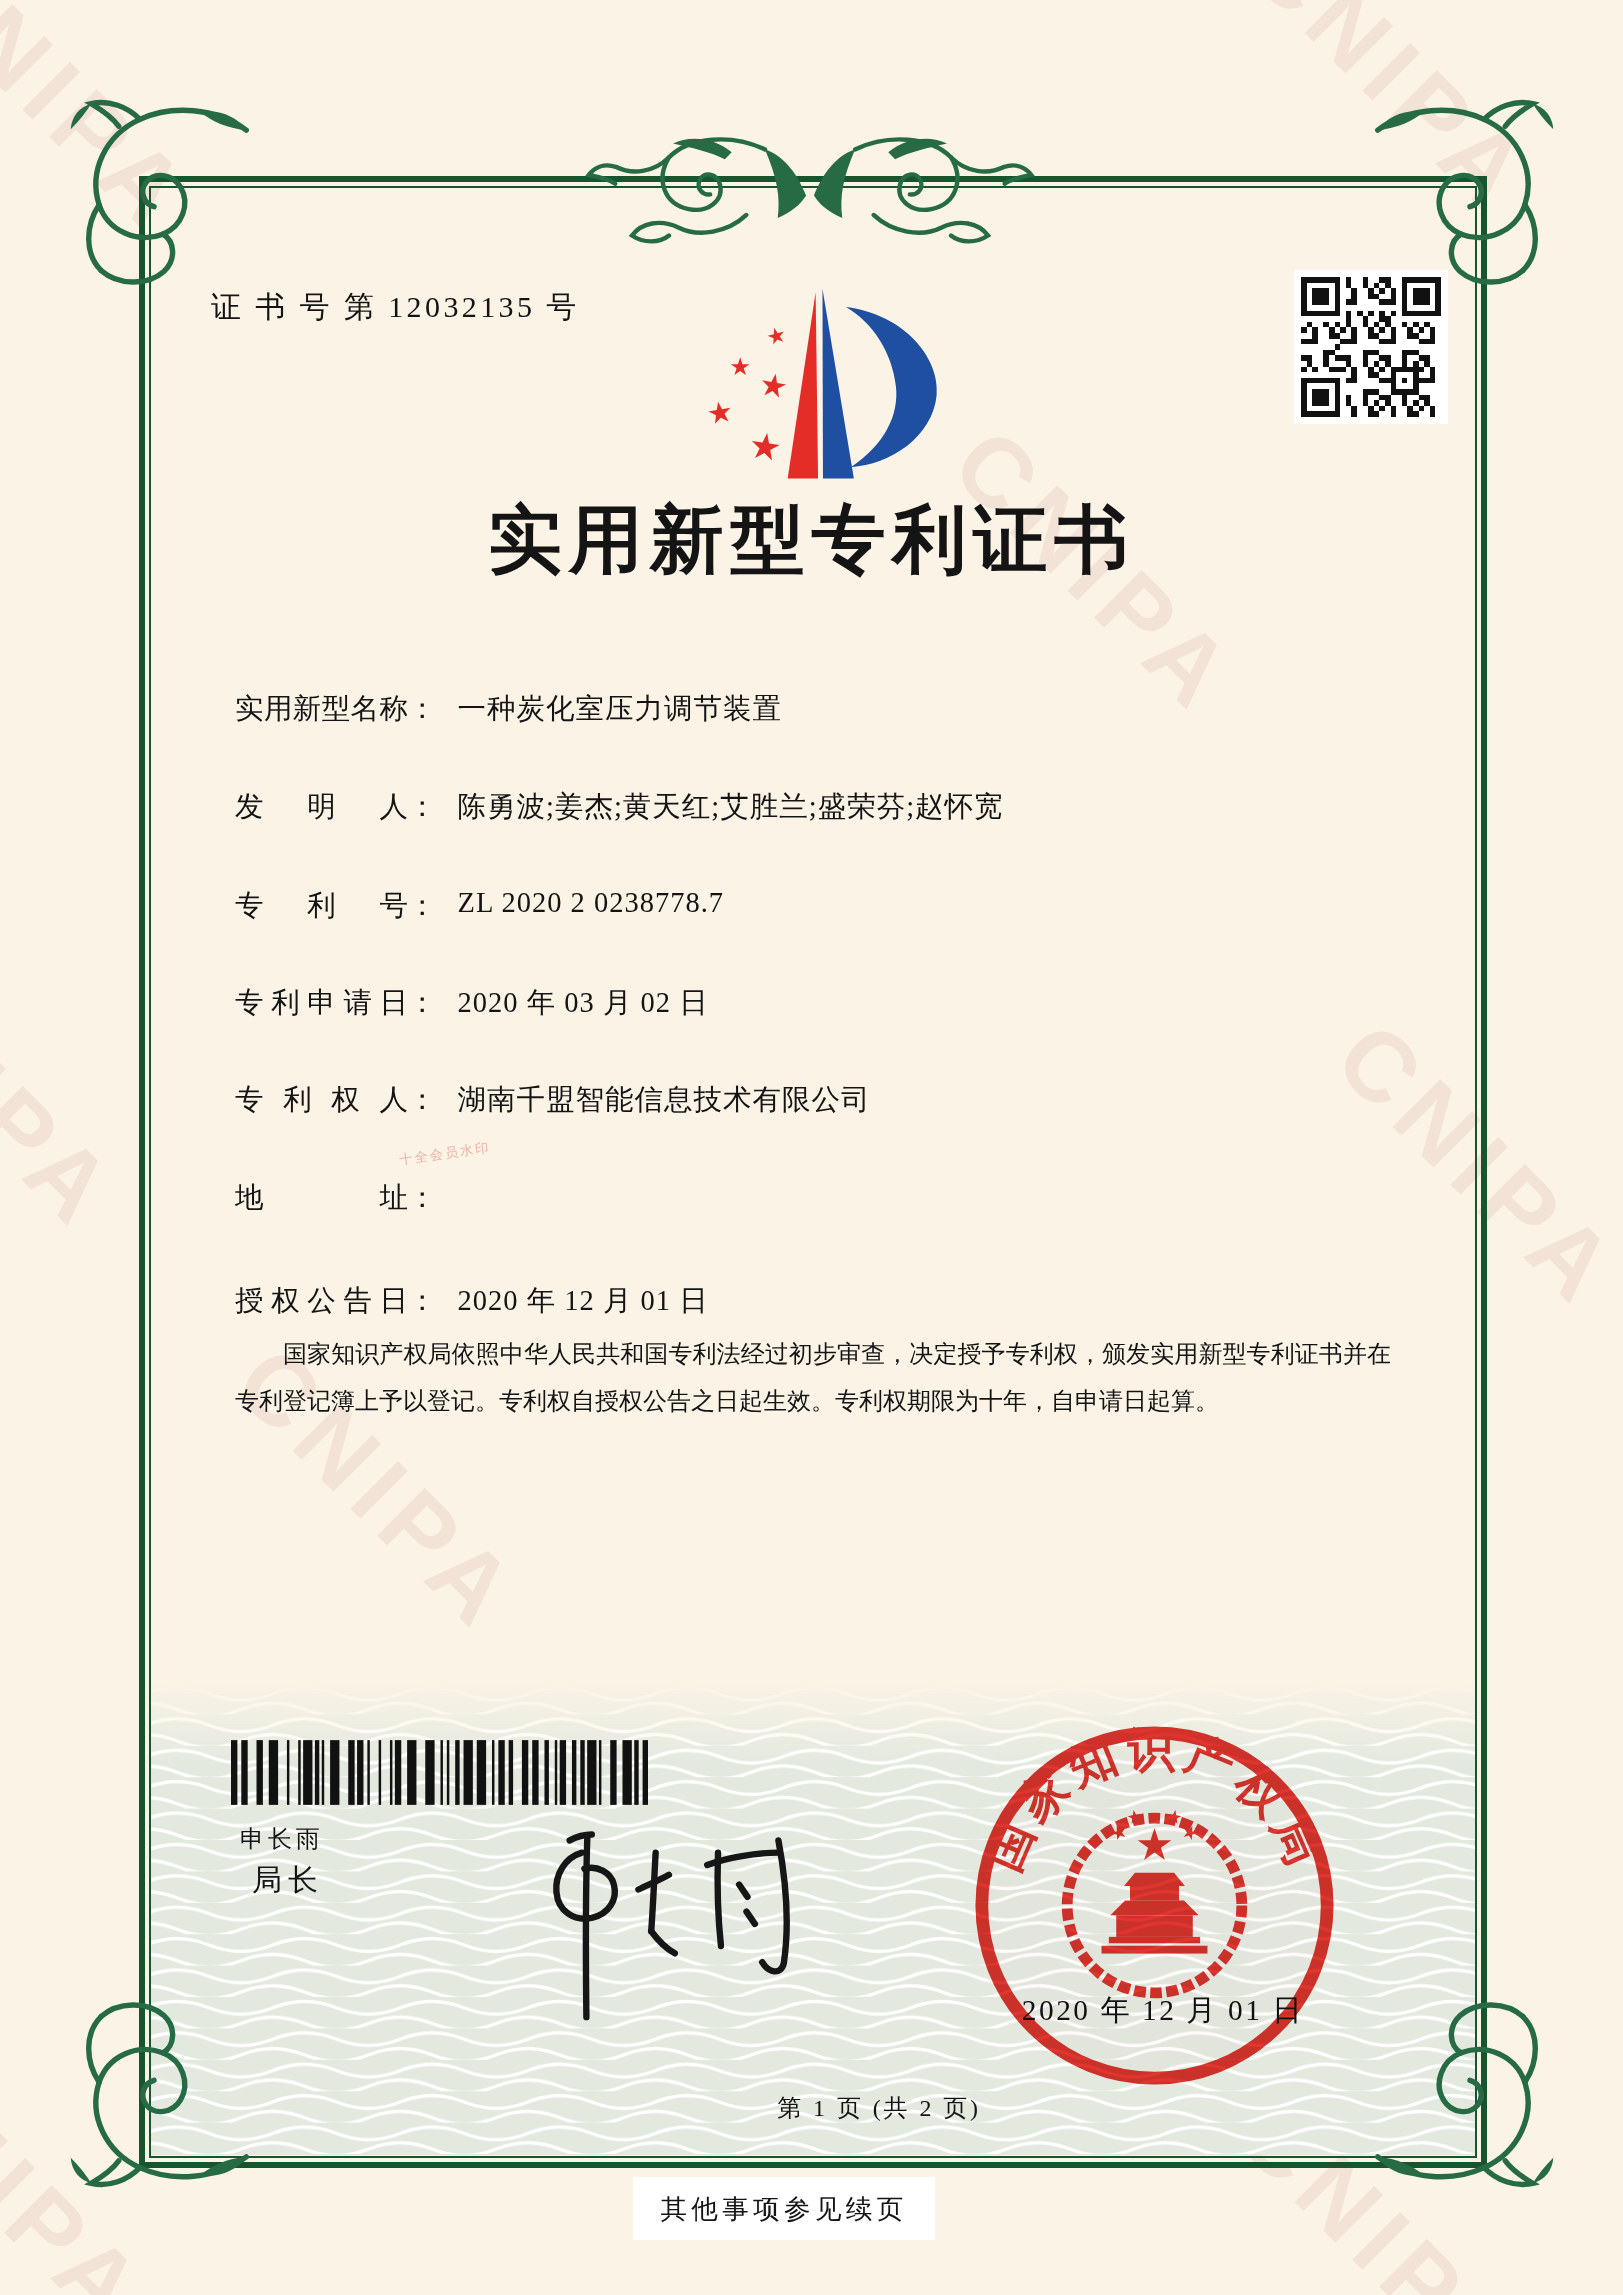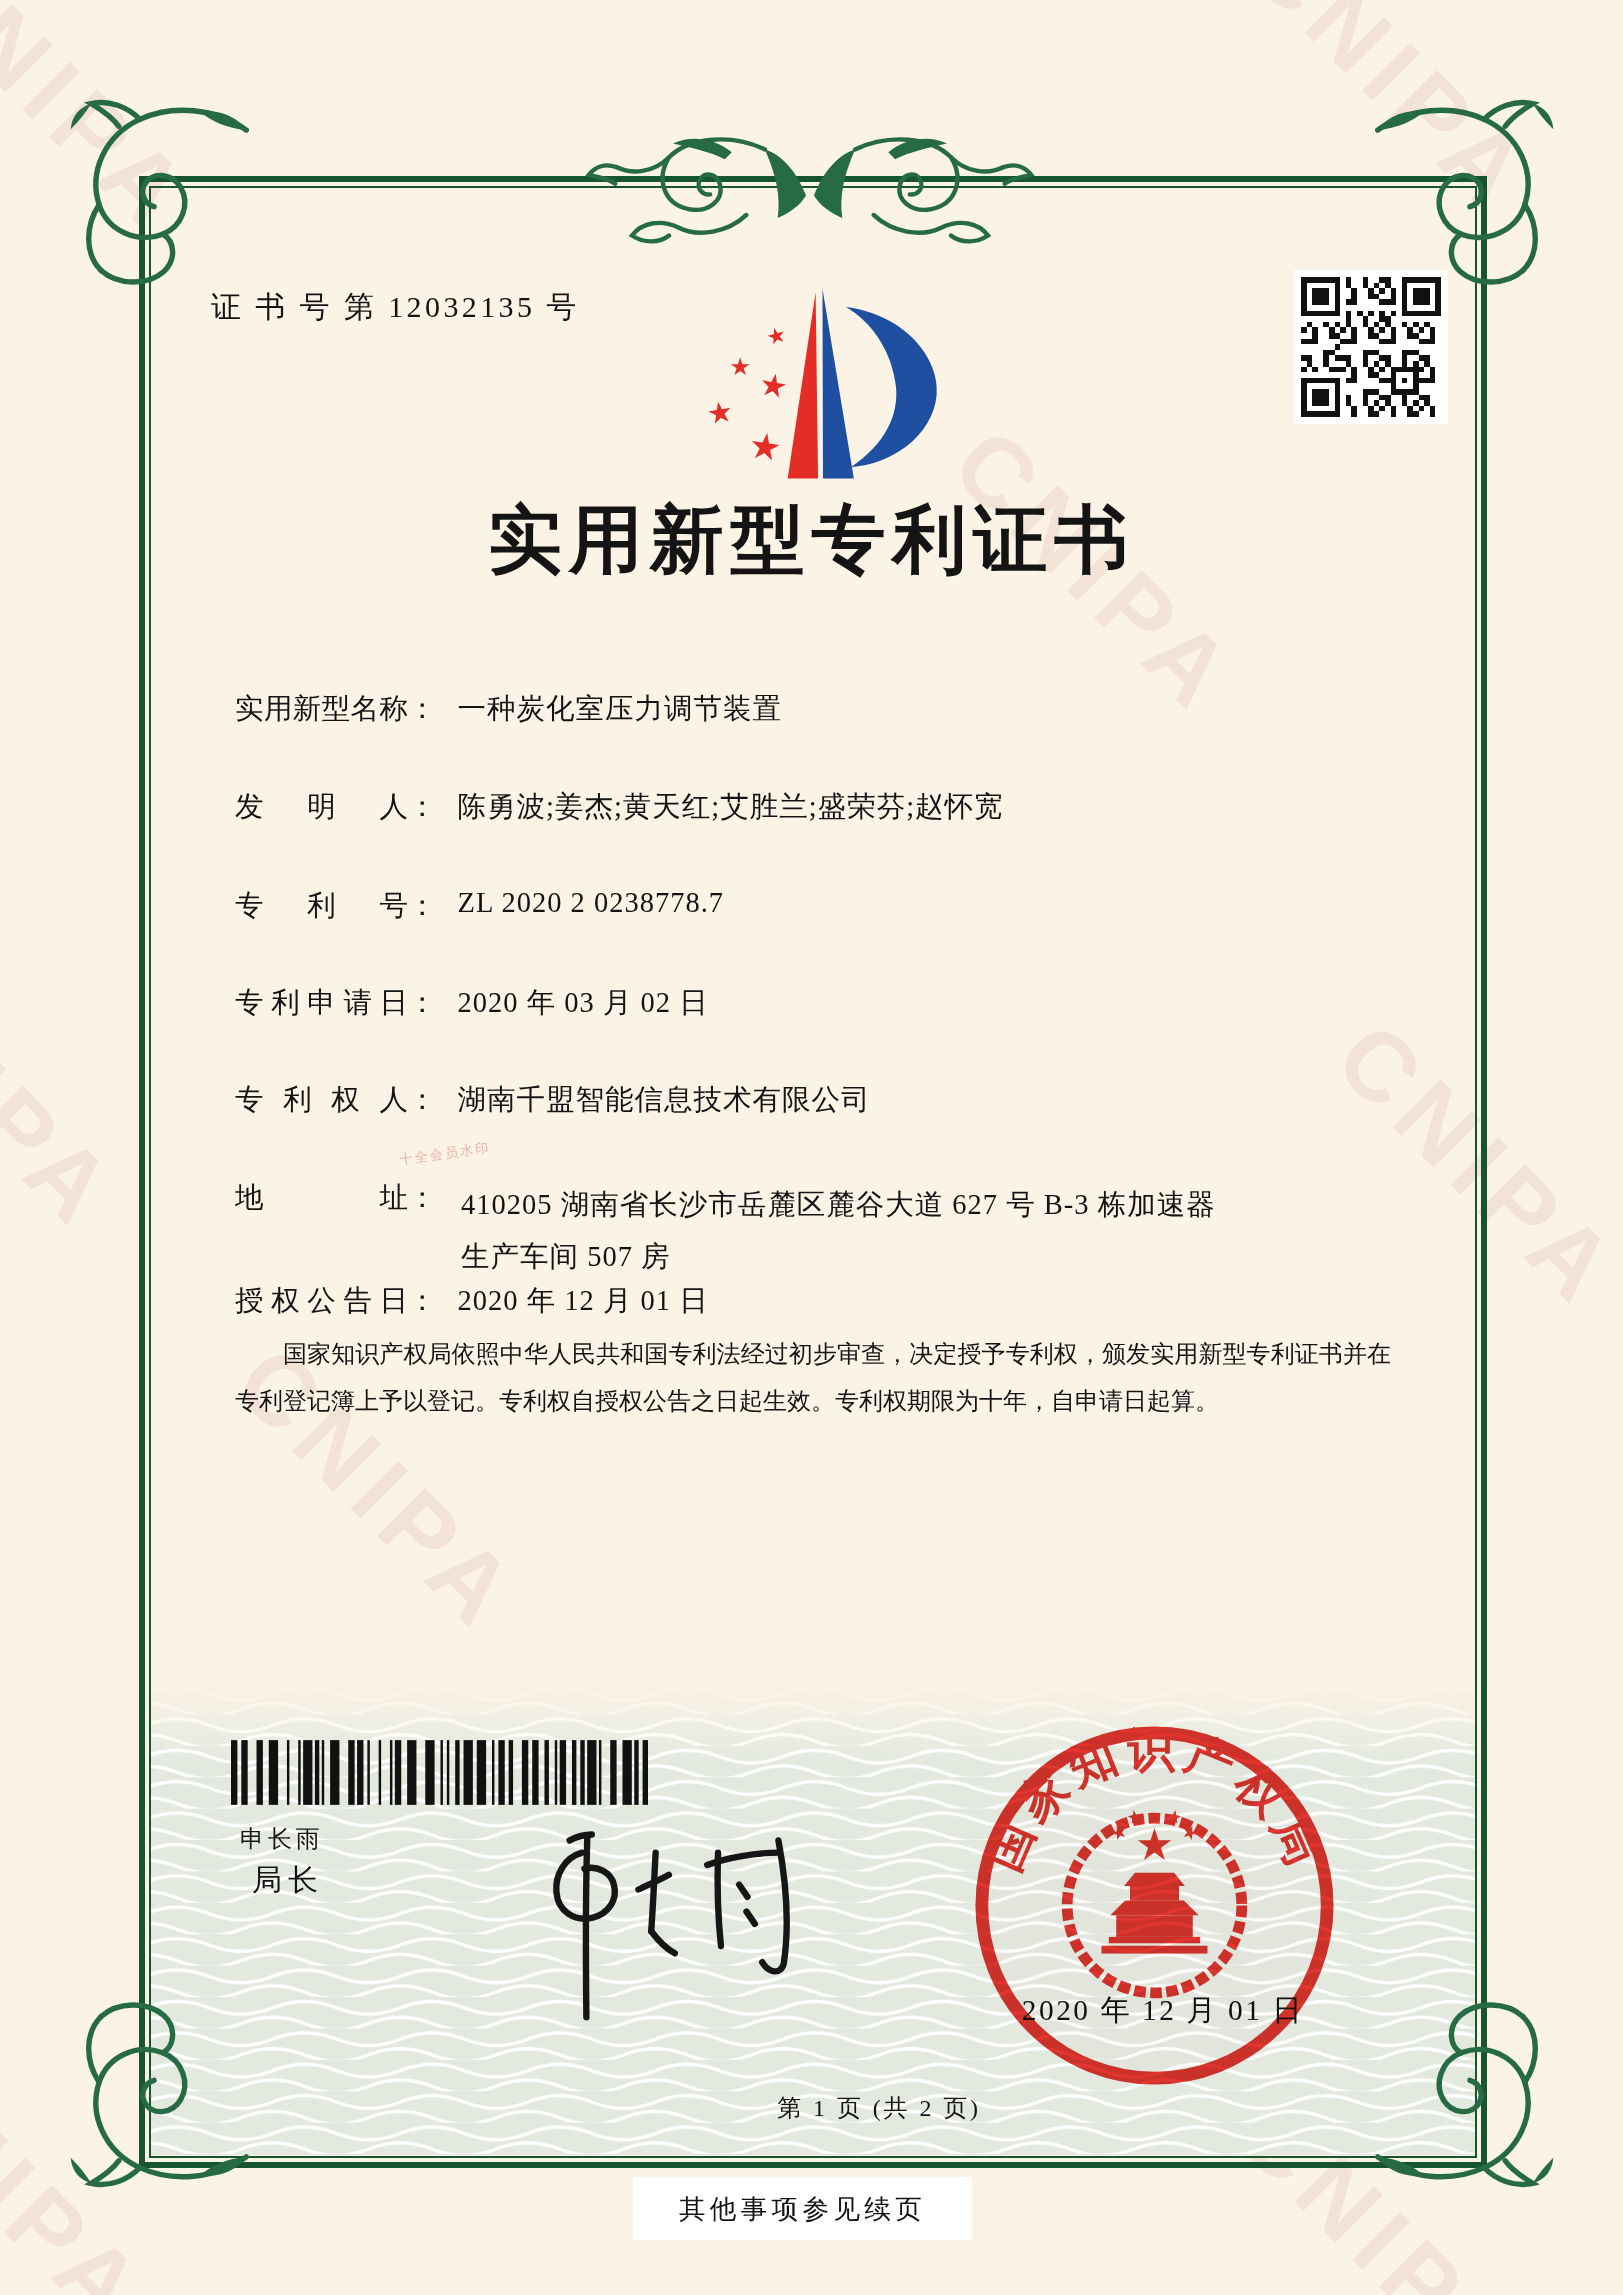--- a/index.html
+++ b/index.html
@@ -54,21 +54,21 @@
   .barcode{position:absolute;left:231px;top:1740px;z-index:4;}
   .director-title{position:absolute;left:240px;top:1860px;font-size:30px;letter-spacing:5.9px;z-index:4;margin-left:12px;}
   .director-name{position:absolute;left:240px;top:1823px;font-size:24px;letter-spacing:3.9px;z-index:4;}
   .signature{position:absolute;left:491px;top:1806px;width:344px;height:221px;z-index:5;}
   .seal{position:absolute;left:973px;top:1724px;width:363px;height:363px;z-index:5;
         opacity:.93;mix-blend-mode:multiply;}
   .seal-date{position:absolute;left:1018px;top:1991px;width:290px;text-align:center;
              font-size:29.4px;letter-spacing:2.5px;color:#111;z-index:6;}
   .page-info{position:absolute;left:588px;top:2092px;width:393px;text-align:right;
              font-size:24px;letter-spacing:2.9px;z-index:4;}
-  .footer-box{position:absolute;left:633px;top:2177px;width:339px;height:63px;background:#ffffff;
+  .footer-box{position:absolute;left:633px;top:2177px;width:302px;height:63px;background:#ffffff;
               z-index:4;display:flex;align-items:center;justify-content:center;}
   .footer-box span{font-size:26.5px;letter-spacing:4.4px;}
 </style>
 </head>
 <body>
 
 <div class="wm" style="left:-34px;top:-74px;">CNIPA</div>
 <div class="wm" style="left:1306px;top:-93px;">CNIPA</div>
 <div class="wm" style="left:1011px;top:407px;">CNIPA</div>
 <div class="wm" style="left:-108px;top:923px;">CNIPA</div>
@@ -495,21 +495,21 @@
       <span>专</span>
       <span>利</span>
       <span>权</span>
       <span>人</span>
     </span><span class="colon">：</span><span class="fval">湖南千盟智能信息技术有限公司</span>
 </div>
 <div class="frow" style="top:1179px;">
   <span class="jlabel">
       <span>地</span>
       <span>址</span>
-    </span><span class="colon">：</span><span class="fval-lines"><div>410205 湖南省长沙市岳麓区麓谷大道 627 号 B-3 栋加速器</div><div>生产车间 507 房</div></span>
+    </span><span class="colon">：</span>
 </div>
 <div class="frow" style="top:1282px;">
   <span class="jlabel">
       <span>授</span>
       <span>权</span>
       <span>公</span>
       <span>告</span>
       <span>日</span>
     </span><span class="colon">：</span><span class="fval">2020 年 12 月 01 日</span>
 </div>

